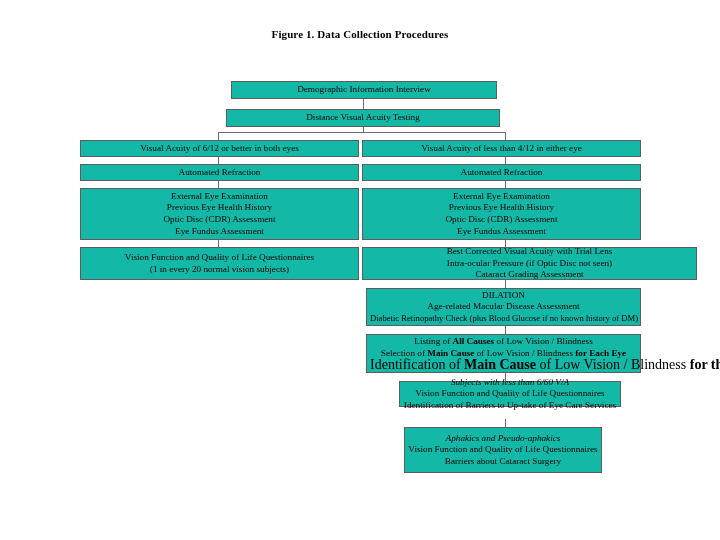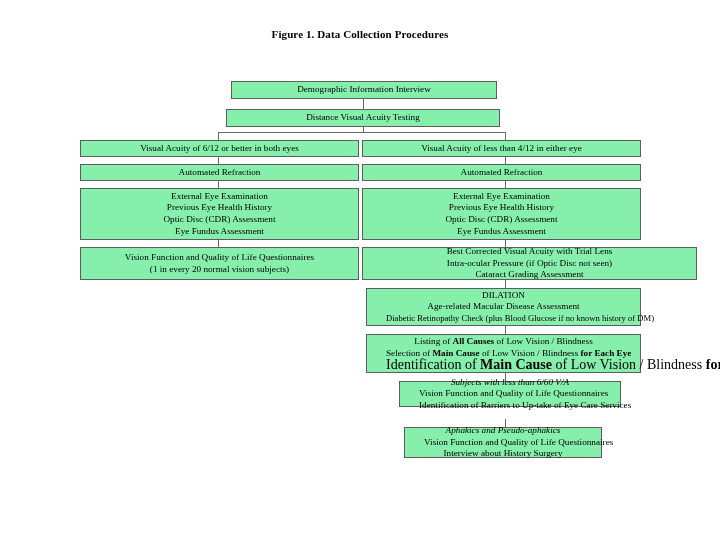--- a/index.html
+++ b/index.html
@@ -28,28 +28,28 @@
     width: 720px;
     text-align: center;
     font-size: 11px;
     font-weight: bold;
     letter-spacing: 0.1px;
   }
   .node {
     position: absolute;
     box-sizing: border-box;
     border: 1.5px solid #5d5d5d;
-    background: #86efac;
+    background: #14b8a6;
     display: flex;
     flex-direction: column;
     justify-content: center;
     text-align: center;
     font-size: 9.2px;
     line-height: 11.6px;
-    padding: 2px 19px;
+    padding: 2px 3px;
     white-space: nowrap;
   }
   .node .ln {
     display: block;
     width: 100%;
     text-align: center;
   }
   .ital { font-style: italic; }
   .bold { font-weight: bold; }
   .conn {
@@ -147,19 +147,19 @@
   <div class="conn v" style="left:505px; top:373px; height:8px;"></div>
 
   <div class="node" style="left:399px; top:381px; width:222px; height:26px;">
     <span class="ln ital">Subjects with less than 6/60 V/A</span>
     <span class="ln">Vision Function and Quality of Life Questionnaires</span>
     <span class="ln">Identification of Barriers to Up-take of Eye Care Services</span>
   </div>
 
   <div class="conn v" style="left:505px; top:419px; height:8px;"></div>
 
-  <div class="node" style="left:404px; top:427px; width:198px; height:31px;">
+  <div class="node" style="left:404px; top:427px; width:198px; height:46px;">
     <span class="ln ital">Aphakics and Pseudo-aphakics</span>
     <span class="ln">Vision Function and Quality of Life Questionnaires</span>
-    <span class="ln">Interview about History Surgery</span>
+    <span class="ln">Barriers about Cataract Surgery</span>
   </div>
 
 </div>
 
 </body></html>

